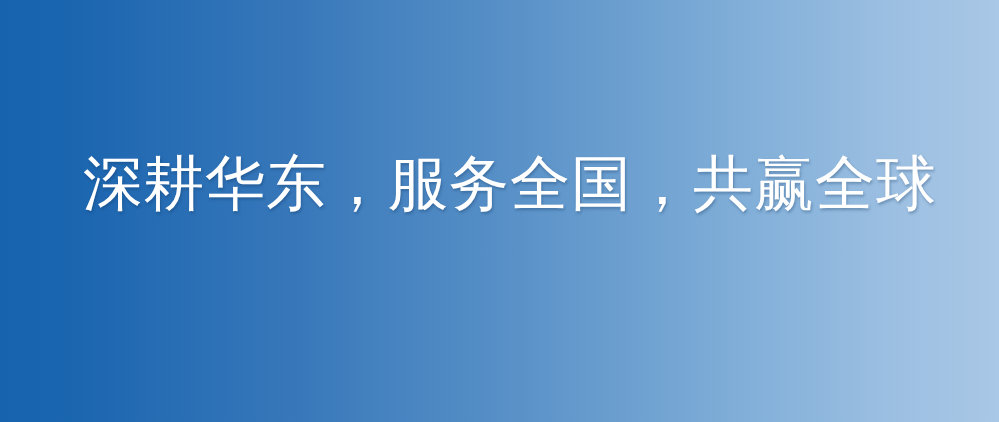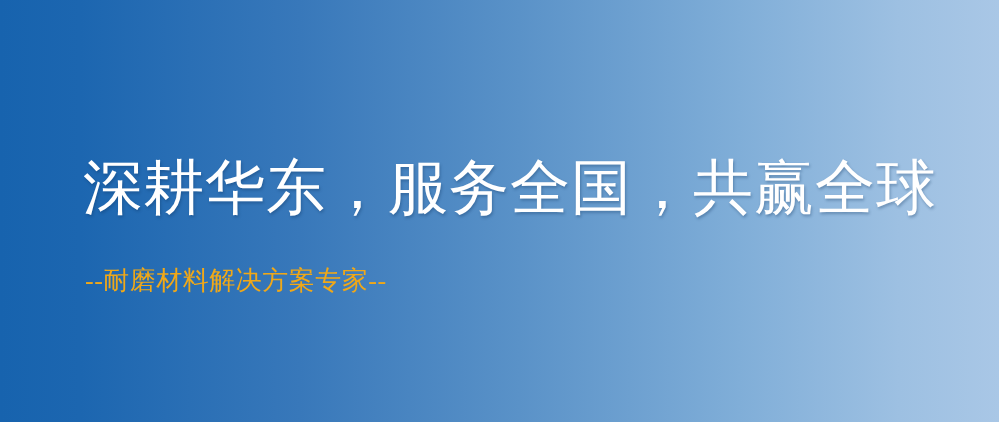--- a/index.html
+++ b/index.html
@@ -20,21 +20,21 @@
     overflow: hidden;
     background: linear-gradient(to right, #1763ae 0%, #1c66b0 8%, #3878ba 30%, #5a92c8 52%, #80aed8 74%, #9dc0e2 90%, #a9c7e6 100%);
   }
 
   
   #headline {
     position: absolute;
     left: 83px;
     top: 152px;
     width: 870px;
-    font-family: Liberation Serif, serif;
+    font-family: Liberation Mono, monospace;
     font-size: 60px;
     line-height: 72px;
     color: #ffffff;
     letter-spacing: 1px;
     white-space: nowrap;
     text-shadow: 1px 2px 3px rgba(12, 48, 92, 0.33);
   }
 
   
   #subtitle {
@@ -63,16 +63,15 @@
     height: 128px;
   }
 </style>
 </head>
 <body>
 
 <div id="banner">
 
   <div id="headline">深耕华东，服务全国，共赢全球</div>
 
-  <div id="subtitle">--耐磨材料解决方案专家--</div>
 
 
 </div>
 
 </body></html>

